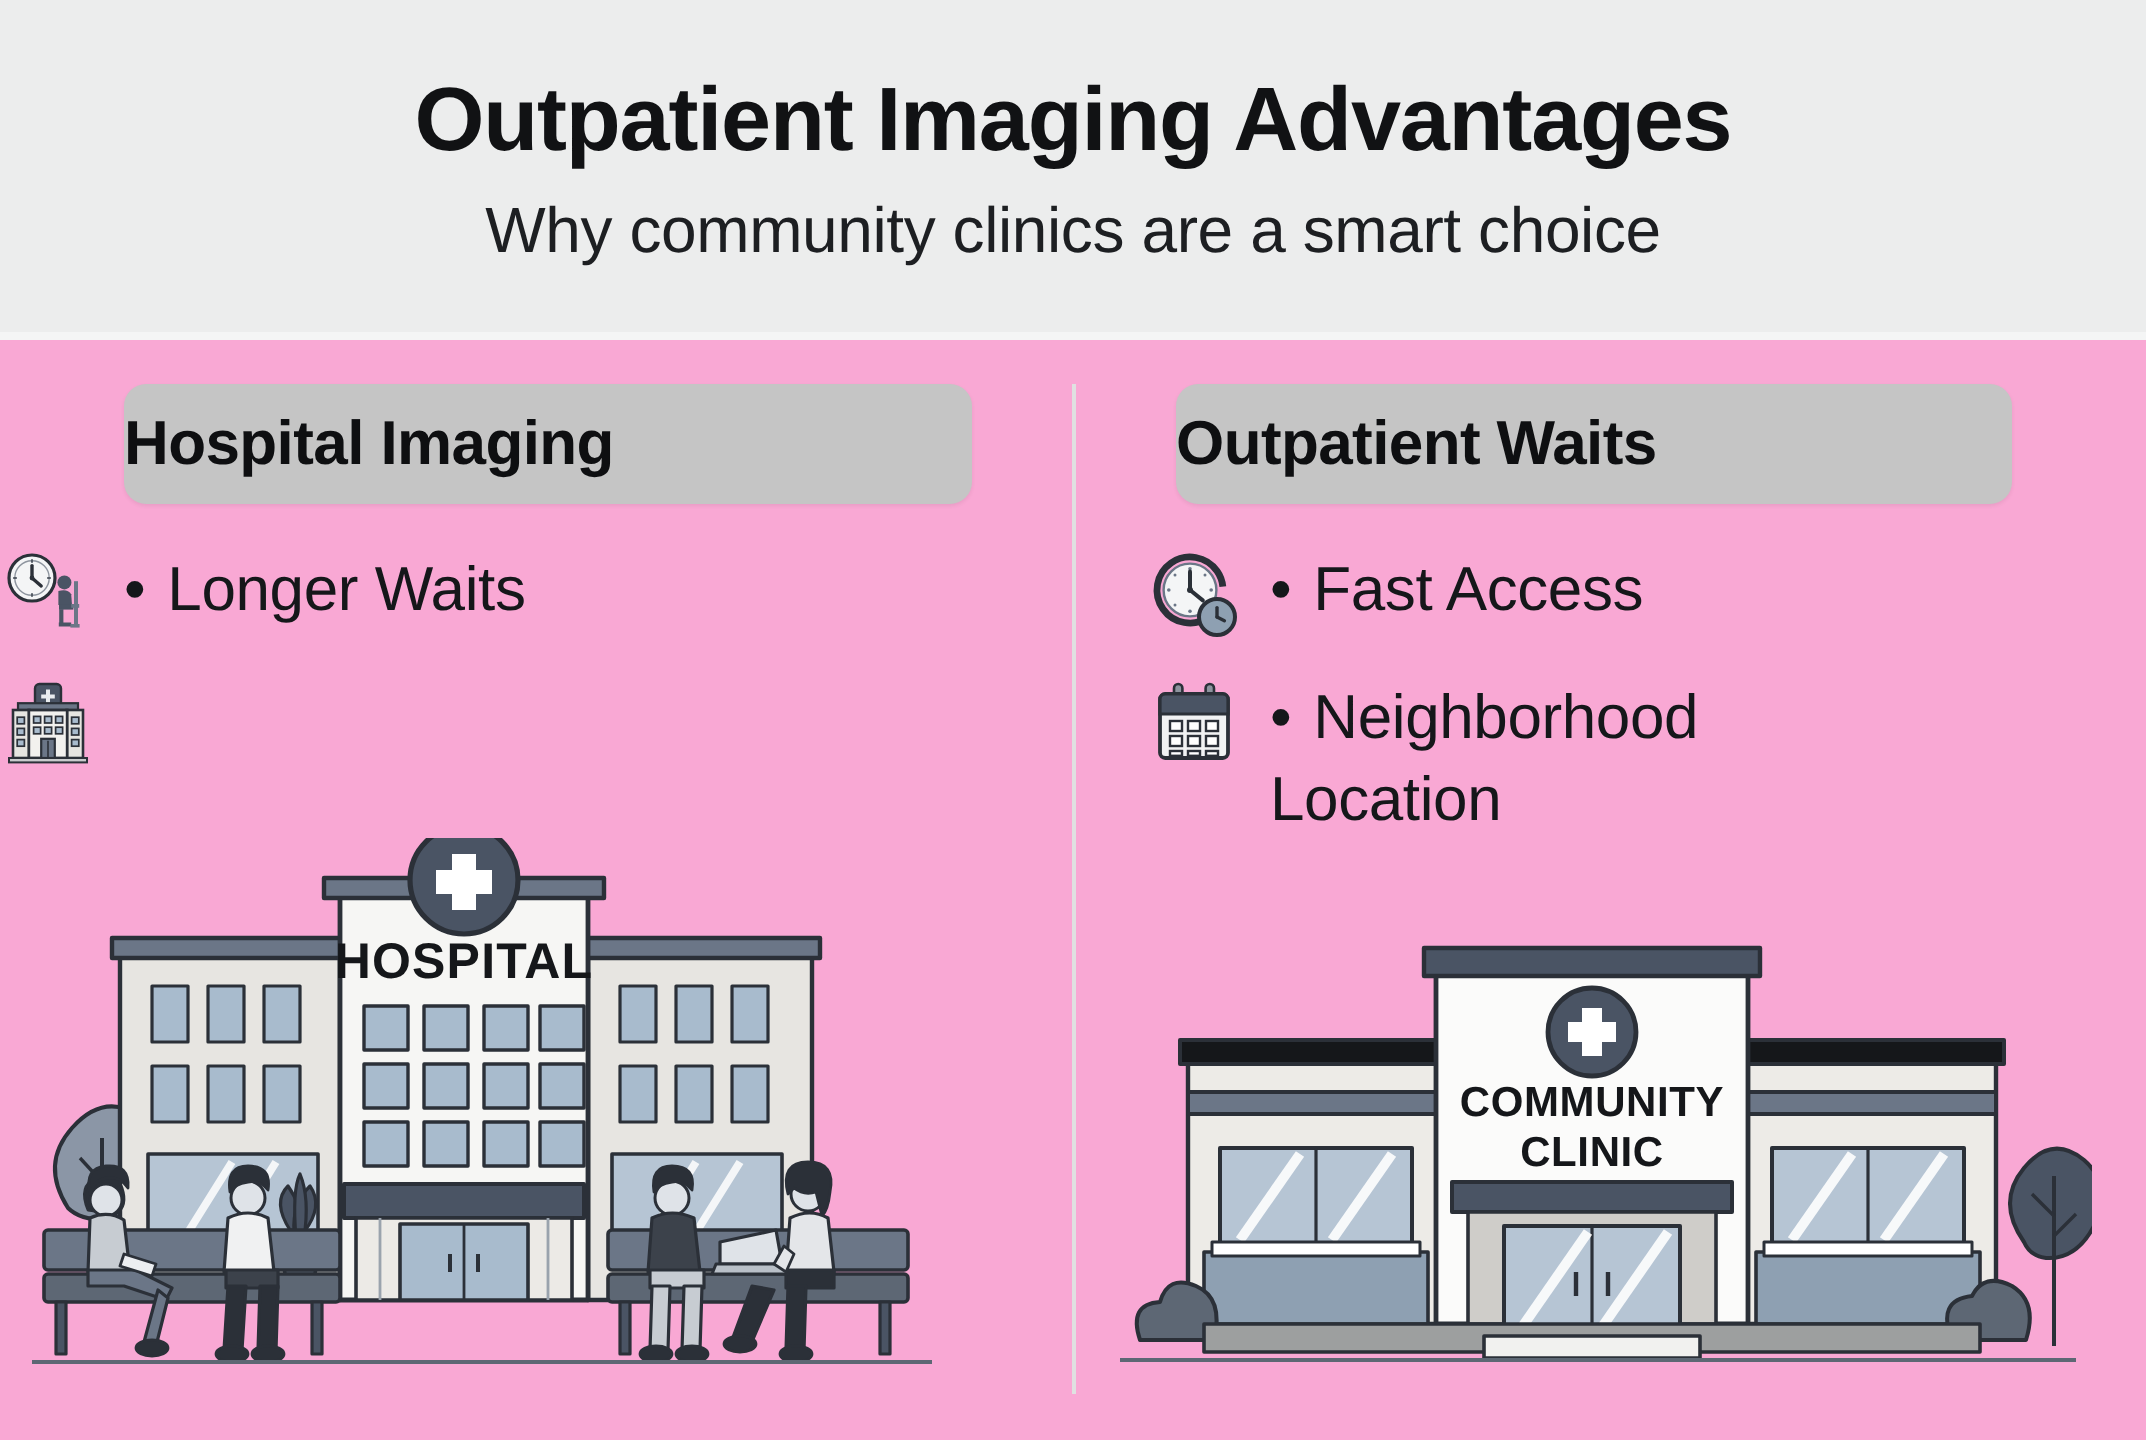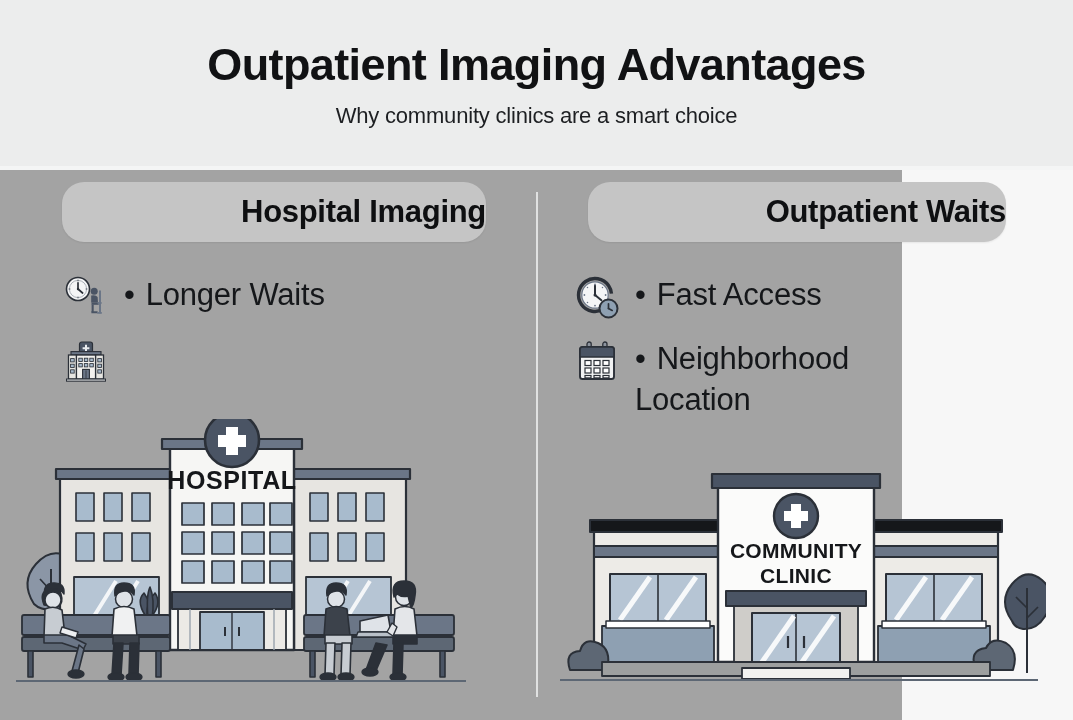--- a/index.html
+++ b/index.html
@@ -11,23 +11,23 @@
     overflow: hidden;
   }
 
   body {
     font-family: "Liberation Sans", "DejaVu Sans", sans-serif;
     background: #f7f7f7;
   }
 
   .poster {
     position: relative;
-    width: 902px;
+    width: 1073px;
     height: 720px;
-    background: #a3a3a3;
+    background: #f9a8d4;
   }
 
   
   .header-band {
     position: absolute;
     left: 0; top: 0;
     width: 1073px;
     height: 170px;
     background: #eceded;
     display: flex;
@@ -46,21 +46,21 @@
   .poster-title {
     font-size: 45px;
     font-weight: 700;
     letter-spacing: -0.6px;
     color: #111214;
     line-height: 1.05;
     text-align: center;
   }
   .poster-subtitle {
     margin-top: 14px;
-    font-size: 22px;
+    font-size: 32px;
     font-weight: 400;
     color: #1d1f22;
     letter-spacing: -0.2px;
     text-align: center;
   }
 
   
   .columns {
     position: absolute;
     left: 0; top: 170px;
@@ -79,46 +79,46 @@
     left: 536px;
     top: 22px;
     width: 2px;
     height: 505px;
     background: #e0e1e1;
   }
 
   
   .pill {
     position: absolute;
-    top: 12px;
+    top: 22px;
     height: 60px;
     background: #c5c5c5;
-    border-radius: 22px;
+    border-radius: 11px;
     display: flex;
     align-items: center;
-    justify-content: flex-end;
+    justify-content: flex-start;
     box-shadow: 0 1px 2px rgba(0,0,0,0.07);
   }
   .pill-left  { left: 62px;  width: 424px; }
   .pill-right { left: 52px;  width: 418px; }
   .pill-text {
     font-size: 31px;
     font-weight: 700;
     color: #0e0f11;
     letter-spacing: -0.3px;
     white-space: nowrap;
   }
 
   
   .bullets {
     position: absolute;
     top: 102px;
     width: 100%;
   }
-  .bullets-left  { left: 0; padding-left: 62px; }
+  .bullets-left  { left: 0; }
   .bullets-right { left: 0; padding-left: 37px; }
 
   .bullet-row {
     display: flex;
     align-items: flex-start;
     margin-bottom: 12px;
     min-height: 52px;
   }
   .bullet-icon {
     flex: 0 0 auto;

